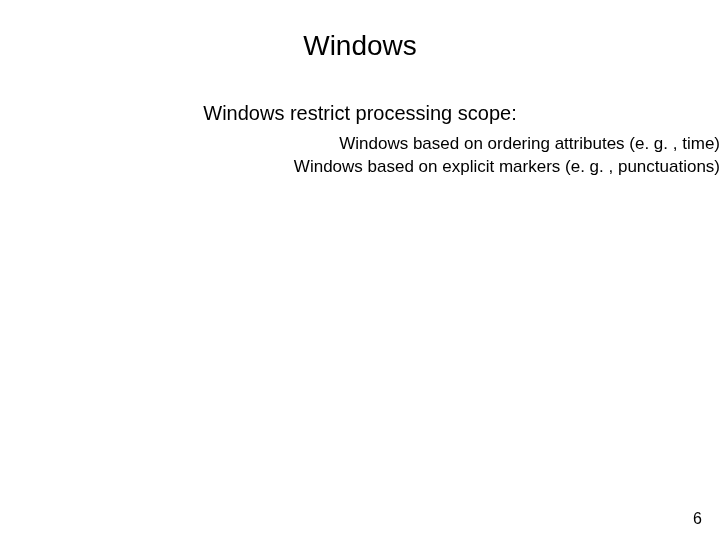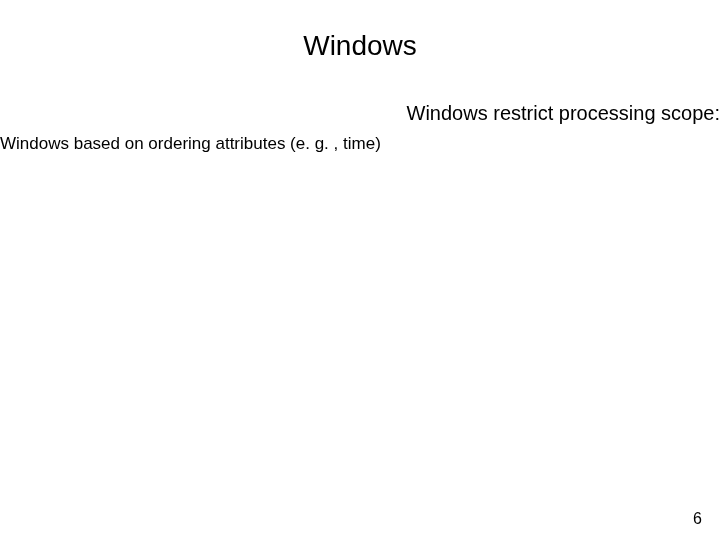--- a/index.html
+++ b/index.html
@@ -22,28 +22,28 @@
       padding-top: 30px;
     }
     .title {
       text-align: center;
       font-size: 28px;
       font-weight: normal;
       color: #000;
       margin-bottom: 40px;
     }
     .subtitle {
-      text-align: right;
+      text-align: center;
       font-size: 20px;
       font-weight: normal;
       color: #000;
       margin-bottom: 8px;
     }
     .body-lines {
-      text-align: left;
+      text-align: right;
     }
     .body-line {
       font-size: 17px;
       font-weight: normal;
       color: #000;
       line-height: 1.35;
     }
     .page-number {
       position: absolute;
       bottom: 12px;
@@ -53,15 +53,16 @@
     }
   </style>
 </head>
 <body>
 
 <div class="slide">
   <h1 class="title">Windows</h1>
   <h2 class="subtitle">Windows restrict processing scope:</h2>
   <div class="body-lines">
     <div class="body-line">Windows based on ordering attributes (e. g. , time)</div>
+    <div class="body-line">Windows based on explicit markers (e. g. , punctuations)</div>
   </div>
   <div class="page-number">6</div>
 </div>
 
 </body></html>

